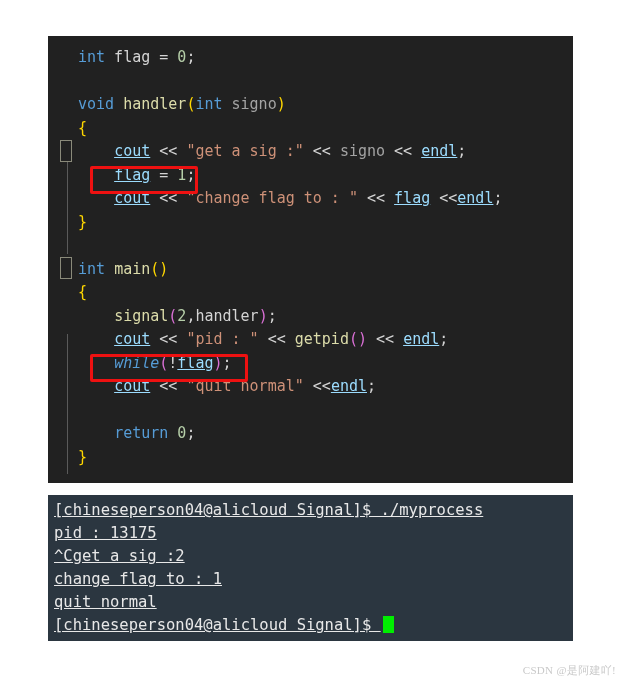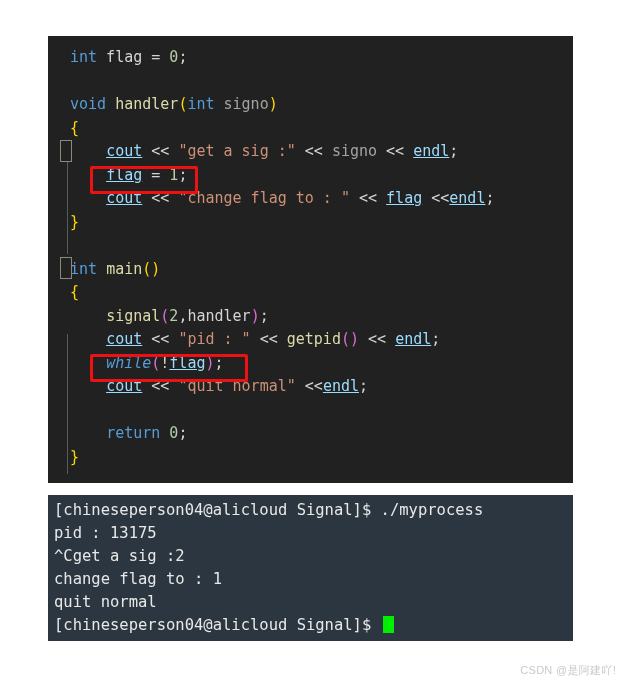--- a/index.html
+++ b/index.html
@@ -20,21 +20,21 @@
     position: absolute;
     left: 48px;
     top: 36px;
     width: 525px;
     height: 447px;
     background: #212121;
     overflow: hidden;
   }
   #code-area {
     position: relative;
-    padding: 10px 0 0 8px;
+    padding: 10px 0 0 16px;
     font-family: "DejaVu Sans Mono", "Liberation Mono", monospace;
     font-size: 15px;
     line-height: 23.5px;
     white-space: pre;
   }
   .code-line {
     position: relative;
     height: 23.5px;
     padding-left: 14px;
     color: #d4d4d4;
@@ -82,36 +82,36 @@
     overflow: hidden;
   }
   #terminal-lines {
     padding: 4px 0 0 6px;
     font-family: "DejaVu Sans Mono", "Liberation Mono", monospace;
     font-size: 15.5px;
     line-height: 23px;
     color: #e8e8e8;
     white-space: pre;
   }
-  .term-line { height: 23px; }
+  .term-line { height: 23px; text-decoration: underline; }
   .cursor-block {
     display: inline-block;
     width: 11px;
     height: 17px;
     background: #00ee00;
     vertical-align: -3px;
     margin-left: 2px;
   }
 
   
   #watermark {
     position: absolute;
     right: 10px;
     bottom: 6px;
-    font-family: Liberation Sans, sans-serif;
+    font-family: Liberation Serif, serif;
     font-size: 11px;
     color: #c9c9c9;
     letter-spacing: 0.3px;
     white-space: pre;
   }
 </style>
 </head>
 <body>
 
 <div id="editor-panel">

